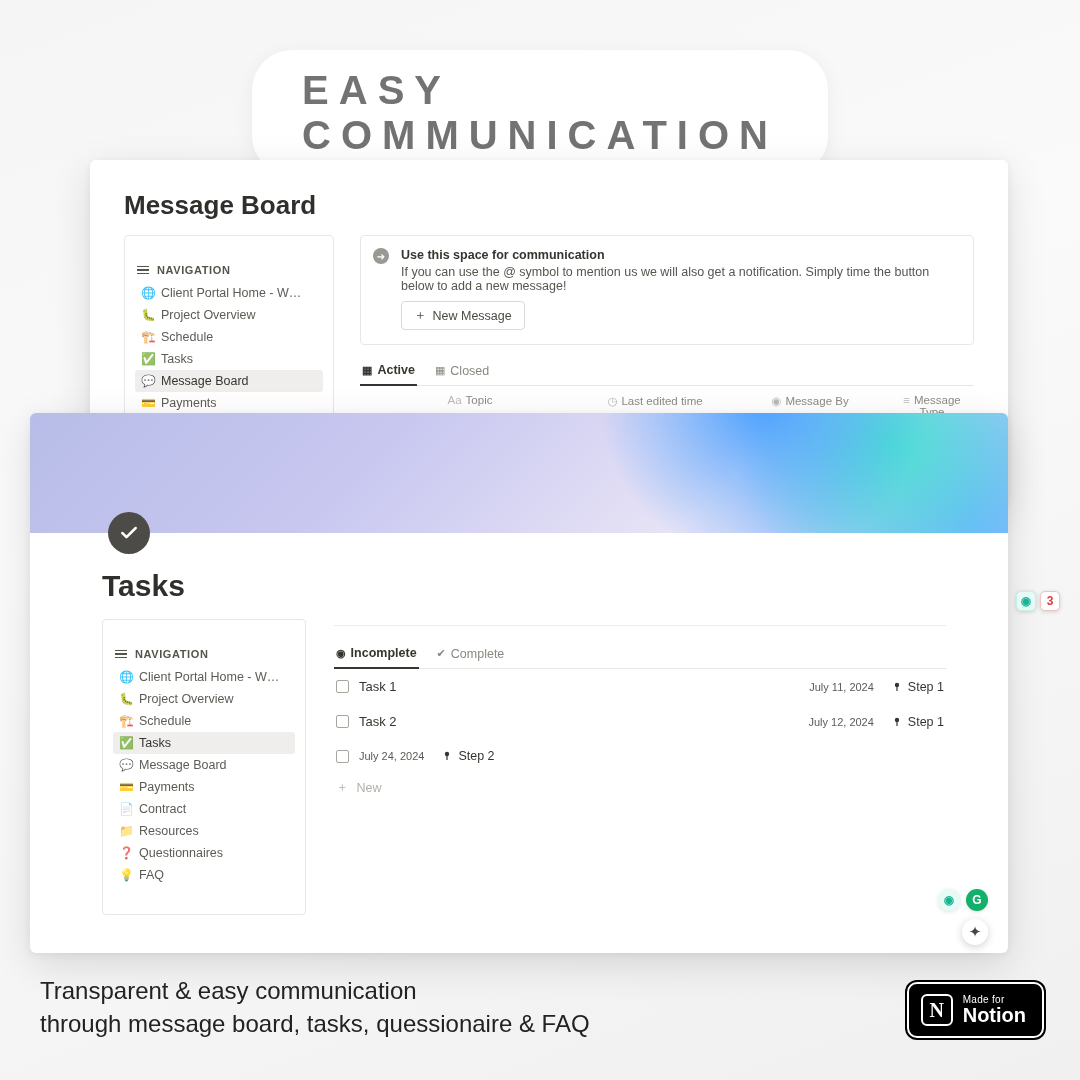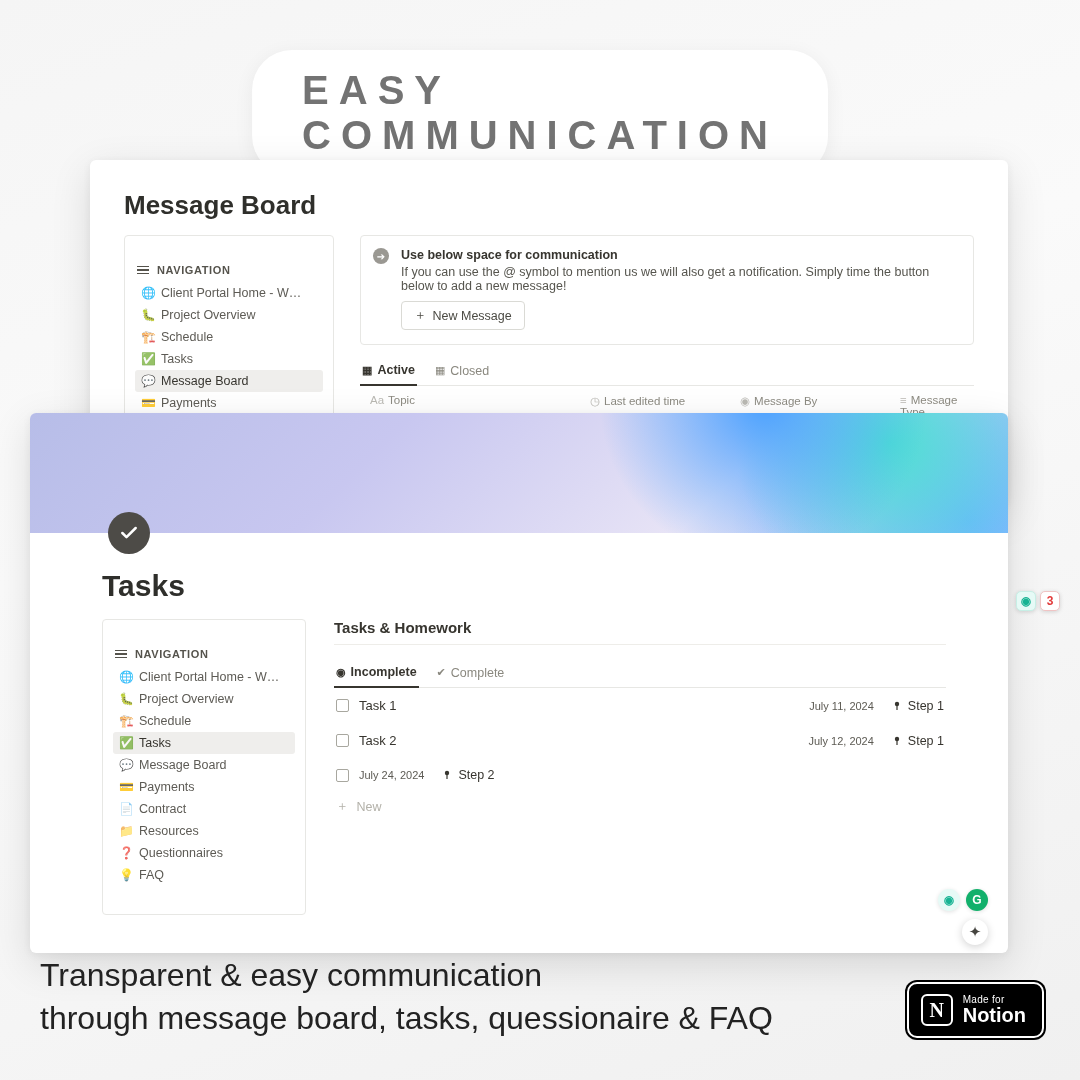--- a/index.html
+++ b/index.html
@@ -70,21 +70,21 @@
   .btn {
     display:inline-flex; align-items:center; gap:6px;
     border:1px solid #dadad5; background:#fff; border-radius:4px;
     padding: 5px 12px; font-size:12.5px; color:#4b4a43; margin-top:8px;
     cursor:pointer;
   }
   .tabs { display:flex; gap:16px; border-bottom:1px solid #e7e7e4; margin-top:12px; padding-bottom:0;}
   .tab { display:flex; align-items:center; gap:5px; font-size:12.5px; color:#8a887f; padding:6px 2px 7px 2px; cursor:pointer;}
   .tab.active { color:#37352f; font-weight:600; border-bottom:2px solid #37352f; margin-bottom:-1px;}
   .tab .ticon{font-size:11px;}
-  .tablehead { display:flex; font-size:11.5px; color:#8d8b82; border-bottom:1px solid #22c55e; }
+  .tablehead { display:flex; font-size:11.5px; color:#8d8b82; border-bottom:1px solid #22c55e;text-align:center; }
   .tablehead div { padding:8px 10px;}
   .th-topic{width:220px;} .th-time{width:150px;} .th-by{width:160px;} .th-type{flex:1;}
   .tablerow { display:flex; font-size:12.5px; color:#37352f;}
   .tablerow div { padding:8px 10px; white-space:nowrap;}
   .underline-year { border-bottom:2px solid #d84c4c; padding-bottom:1px;}
   
   .card2 {
     top: 413px;
     left: 30px;
     width: 978px;
@@ -131,21 +131,21 @@
   .corner-badges {
     position:absolute; right:20px; bottom:42px; display:flex; gap:6px;
   }
   .cb { width:22px; height:22px; border-radius:50%; display:flex; align-items:center; justify-content:center; font-size:12px; font-weight:700; box-shadow:0 1px 4px rgba(0,0,0,.12);}
   .cb.teal{background:#e6faf6;color:#17b393;}
   .cb.green{background:#12b06b;color:#fff;}
   .fab { position:absolute; right:20px; bottom:8px; width:26px; height:26px; border-radius:50%; background:#fff; box-shadow:0 2px 8px rgba(0,0,0,.18); display:flex; align-items:center; justify-content:center; font-size:15px; color:#464540;}
   
   .caption {
     position:absolute; bottom:40px; left:40px; right: 200px;
-    font-size:32px; font-weight:500; line-height:1.35; color:#222;
+    font-size:24px; font-weight:500; line-height:1.35; color:#222;
   }
   .notion-badge {
     position:absolute; bottom:42px; right:36px;
     background:#000; color:#fff; border-radius:10px;
     padding:10px 16px 10px 12px; display:flex; align-items:center; gap:10px;
     border:2px solid #fff; box-shadow:0 0 0 2px #000;
   }
   .ncube { width:32px; height:32px; border:2.5px solid #fff; border-radius:6px; display:flex; align-items:center; justify-content:center; font-family: Georgia, serif; font-weight:800; font-size:20px;}
   .ntext { display:flex; flex-direction:column; line-height:1;}
   .ntext small{font-size:10px; font-weight:500; letter-spacing:.3px;}
@@ -202,21 +202,21 @@
           </div>
           <div class="navitem">
             <span class="ico">📁</span>
             <span>Resources</span>
           </div>
         </div>
     </div>
     <div class="c1-right">
       <div class="callout">
         <span class="arrow-ico">➔</span>
-        <strong>Use below space for communication</strong>
+        <strong>Use this space for communication</strong>
         <div>If you can use the @ symbol to mention us we will also get a notification. Simply time the button below to add a new message!</div>
         <div class="btn">
           <span>＋</span>
           <span>New Message</span>
         </div>
       </div>
       <div class="tabs">
         <div class="tab active">
             <span class="ticon">▦</span>
             <span>Active</span>
@@ -300,21 +300,20 @@
               <span class="ico">❓</span>
               <span>Questionnaires</span>
             </div>
             <div class="navitem">
               <span class="ico">💡</span>
               <span>FAQ</span>
             </div>
           </div>
       </div>
       <div class="c2-right">
-        <h3>Tasks &amp; Homework</h3>
         <div class="hr"></div>
         <div class="tabs2">
           <div class="tab active">
               <span class="ticon">◉</span>
               <span>Incomplete</span>
             </div>
           <div class="tab">
               <span class="ticon">✔</span>
               <span>Complete</span>
             </div>

